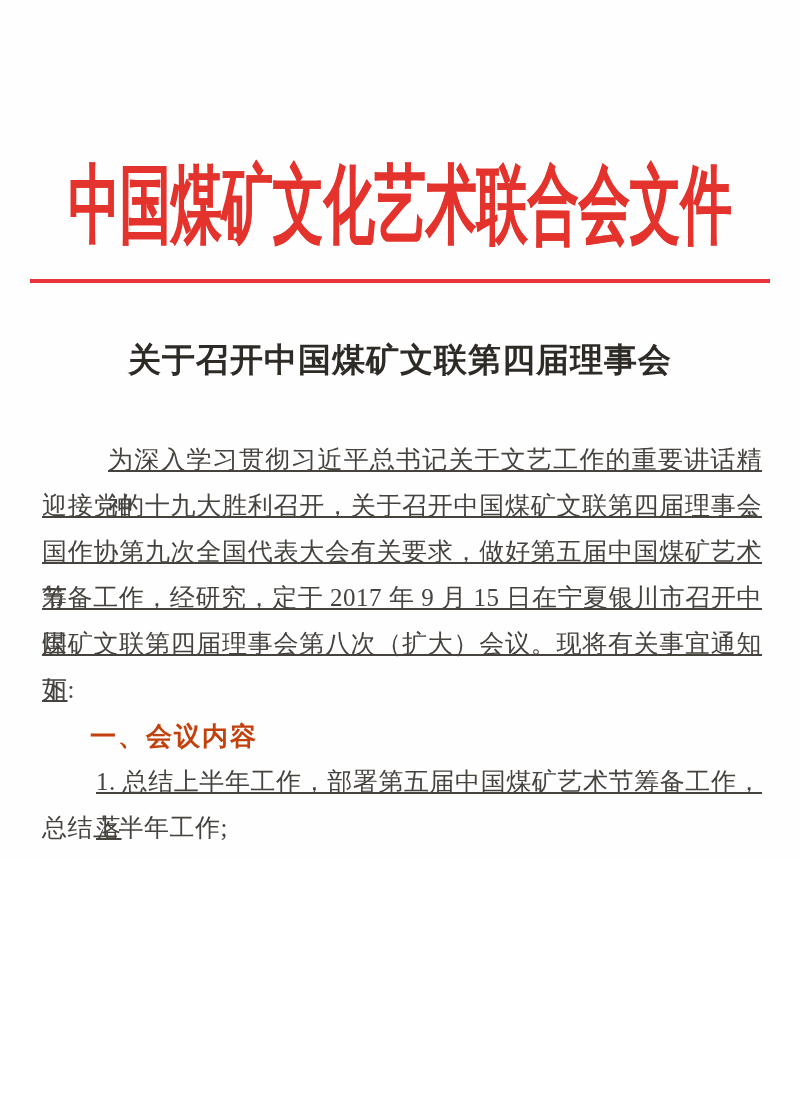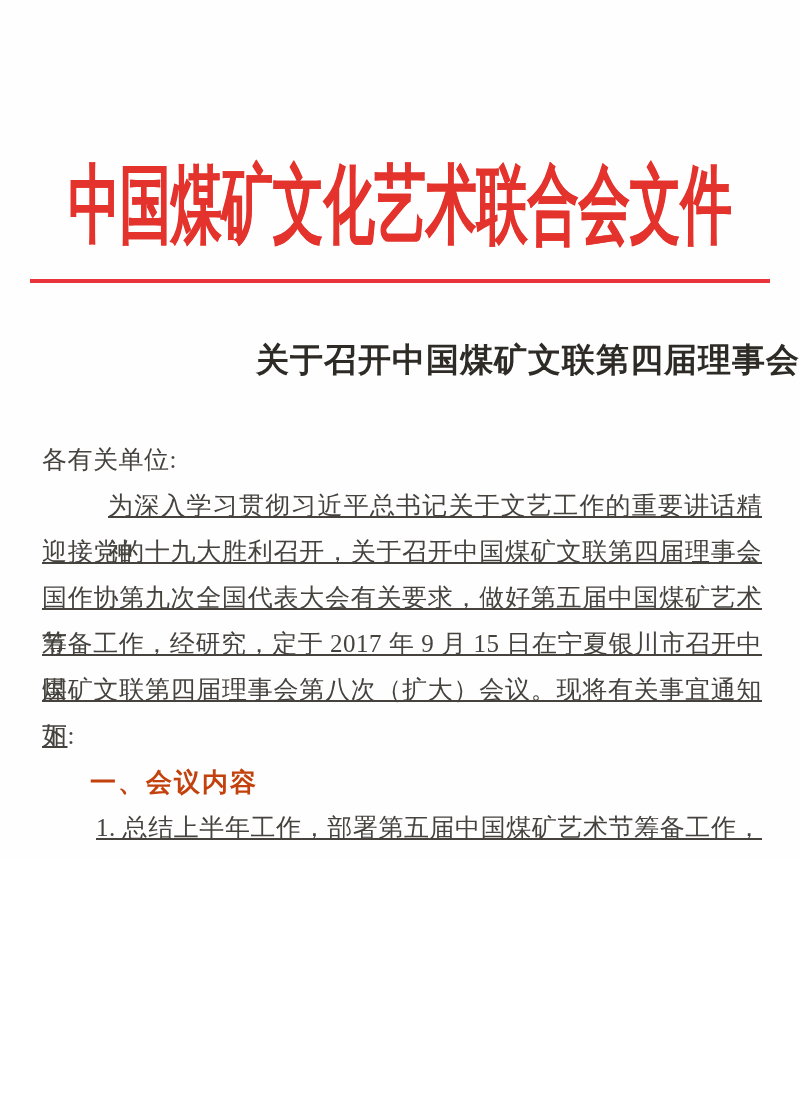--- a/index.html
+++ b/index.html
@@ -53,21 +53,21 @@
   
   .title {
     margin: 52px 0 0 0;
     text-align: center;
     font-size: 33px;
     font-weight: bold;
     line-height: 50px;
     color: #2e2b27;
     letter-spacing: 1px;
   }
-  .title span { display: block; text-align: right; }
+  .title span { display: block; }
   
   .body-block {
     margin: 52px 38px 0 42px; 
     font-size: 25px;
     line-height: 46px;
     color: #46433f;
     letter-spacing: 0.5px;
   }
   .line {
     height: 46px;
@@ -112,21 +112,20 @@
   </div>
 
 
   <div class="red-rule"></div>
 
   <h1 class="title">
     <span>关于召开中国煤矿文联第四届理事会</span>
   </h1>
 
   <div class="body-block">
-    <div class="line">各有关单位:</div>
     <div class="line jst ind">为深入学习贯彻习近平总书记关于文艺工作的重要讲话精神，</div>
     <div class="line jst">迎接党的十九大胜利召开，关于召开中国煤矿文联第四届理事会</div>
     <div class="line jst">国作协第九次全国代表大会有关要求，做好第五届中国煤矿艺术节</div>
     <div class="line jst">筹备工作，经研究，定于 2017 年 9 月 15 日在宁夏银川市召开中国</div>
     <div class="line jst">煤矿文联第四届理事会第八次（扩大）会议。现将有关事宜通知如</div>
     <div class="line">下:</div>
     <div class="line heading">一、会议内容</div>
     <div class="line jst ind2">1. 总结上半年工作，部署第五届中国煤矿艺术节筹备工作，落</div>
     <div class="line">总结上半年工作;</div>
   </div>

